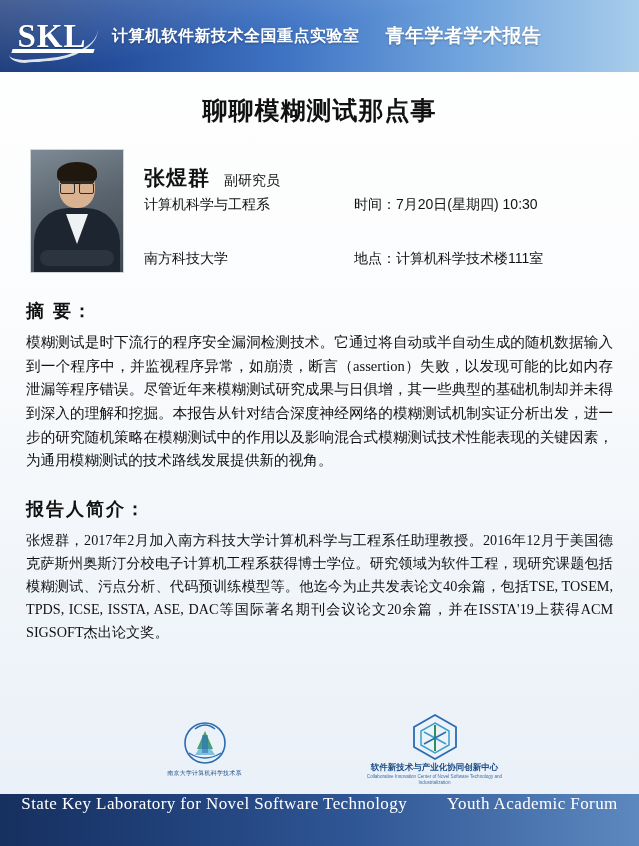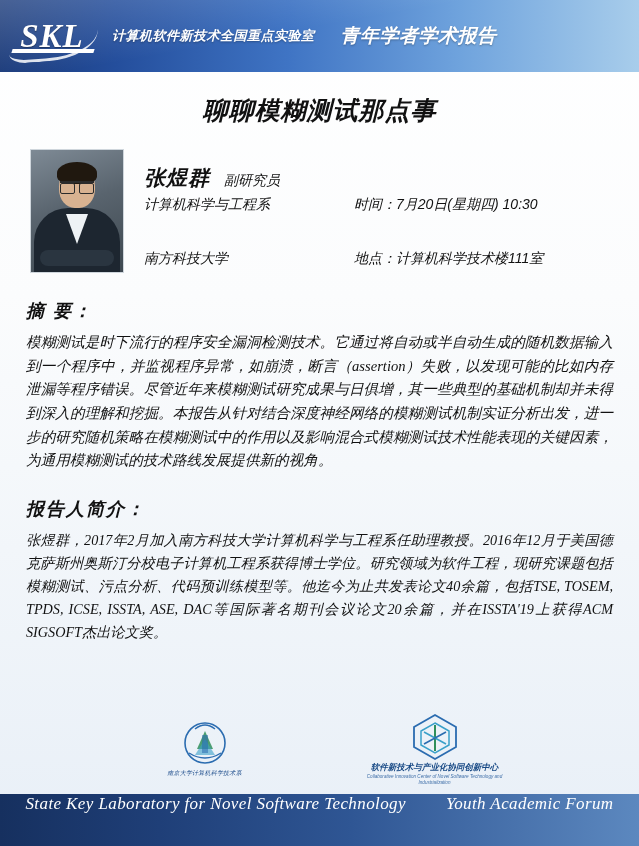--- a/index.html
+++ b/index.html
@@ -13,21 +13,20 @@
     background: #ffffff;
     overflow: hidden;
   }
   .poster {
     position: relative;
     width: 639px;
     height: 846px;
     background: linear-gradient(180deg, #ffffff 0%, #fbfcfd 35%, #f2f6fa 65%, #e8eff7 100%);
     box-sizing: border-box;
     overflow: hidden;
-    font-style: italic;
   }
 
   
   .header {
     position: relative;
     height: 72px;
     background: linear-gradient(90deg, #1a3a7a 0%, #244e9c 18%, #3f74c4 45%, #6fa3dd 72%, #a8cdeb 100%);
     display: flex;
     align-items: center;
     overflow: hidden;
@@ -82,21 +81,21 @@
   .header-titles {
     display: flex;
     align-items: center;
     gap: 26px;
     padding-left: 8px;
     z-index: 2;
   }
   .header-lab {
     font-family: "Liberation Sans", sans-serif;
     font-weight: bold;
-    font-size: 13px;
+    font-size: 16px;
     color: #ffffff;
     letter-spacing: 0.5px;
     text-shadow: 0 1px 2px rgba(0,0,0,0.3);
   }
   .header-forum {
     font-family: "Liberation Sans", sans-serif;
     font-weight: bold;
     font-size: 19px;
     color: #ffffff;
     letter-spacing: 0.5px;

